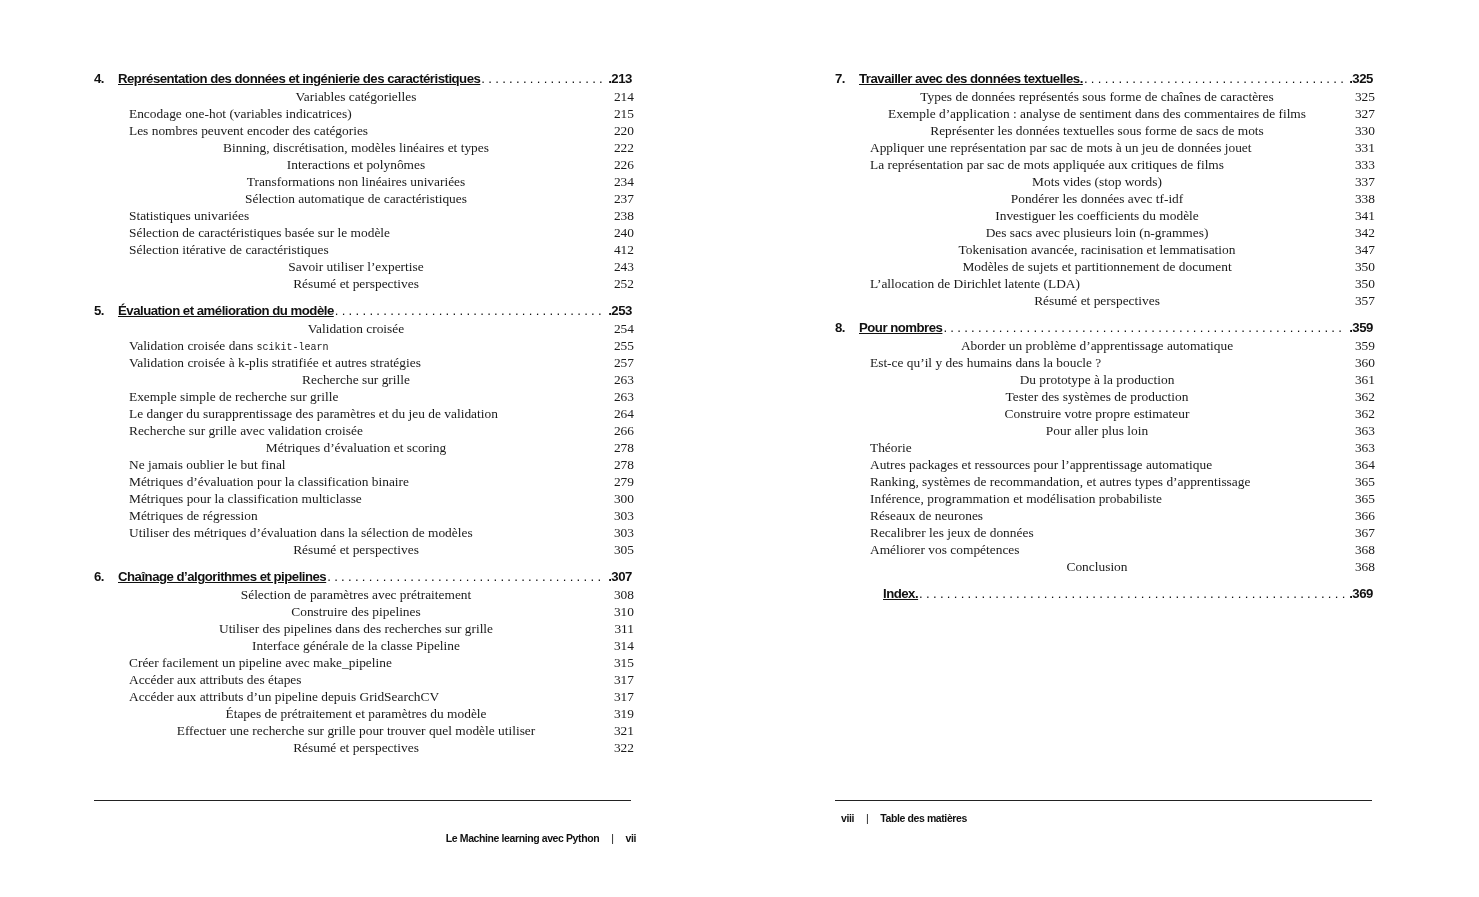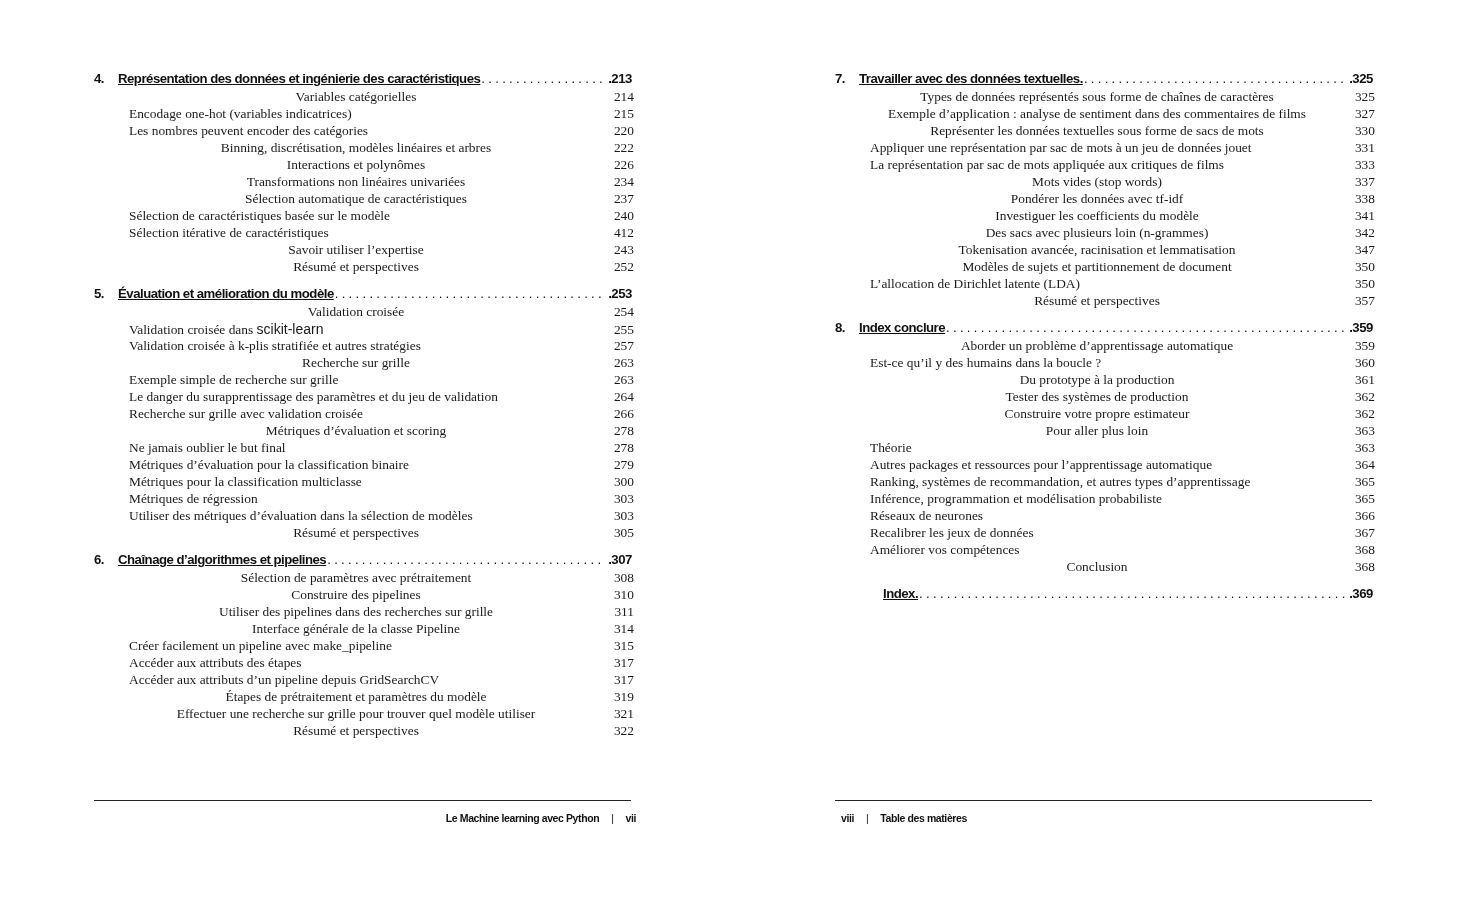--- a/index.html
+++ b/index.html
@@ -20,29 +20,29 @@
     .chap-dots::after { content: ". . . . . . . . . . . . . . . . . . . . . . . . . . . . . . . . . . . . . . . . . . . . . . . . . . . . . . . . . . . . . . . . . . . . . . . . . . . . . . . . . . . . . . . . . . . . . . . . . . . . . . . . . . . . . . . . . . . . . . . ."; letter-spacing: -0.2px; }
     .chap-page { flex: none; width: 28px; text-align: center; }
     .entry {
       display: flex; align-items: baseline; height: 17px;
       font-family: "Liberation Serif", serif; font-size: 13.4px; color: #1a1a1a;
     }
     .entry .title { flex: 1; white-space: nowrap; }
     .entry .page-num { flex: none; width: 40px; text-align: right; }
     .entry.l1 .title { padding-left: 24px; text-align: center; }
     .entry.l2 .title { padding-left: 35px; }
-    .mono { font-family: Liberation Sans, sans-serif; font-size: 14px; }
+    .mono { font-family: Liberation Mono, monospace; font-size: 10px; }
     .index-row { margin-top: 8px; padding-left: 48px; }
     .rule { position: absolute; top: 800px; left: 0; width: 537px; height: 1px; background: #222; }
     .footer {
       position: absolute; top: 812px;
       font-family: "Liberation Sans", sans-serif; font-weight: bold; font-size: 10.5px;
       letter-spacing: -0.4px; color: #111; white-space: nowrap;
     }
-    .left .footer { right: -2px; }
+    .left .footer { right: -2px; margin-top: 20px; }
     .right .footer { left: 6px; }
     .sep { display: inline-block; margin: 0 12px; font-weight: normal; }
   </style>
 </head>
 <body>
 
 <div class="page left">
   <div class="toc" id="toc-left">
       <div class="chapter">
         <div class="chap-row">
@@ -57,34 +57,38 @@
         </div>
         <div class="entry l2">
           <span class="title"><span>Encodage one-hot (variables indicatrices)</span></span>
           <span class="page-num">215</span>
         </div>
         <div class="entry l2">
           <span class="title"><span>Les nombres peuvent encoder des catégories</span></span>
           <span class="page-num">220</span>
         </div>
         <div class="entry l1">
-          <span class="title"><span>Binning, discrétisation, modèles linéaires et arbres</span></span>
+          <span class="title"><span>Binning, discrétisation, modèles linéaires et types</span></span>
           <span class="page-num">222</span>
         </div>
         <div class="entry l1">
           <span class="title"><span>Interactions et polynômes</span></span>
           <span class="page-num">226</span>
         </div>
         <div class="entry l1">
           <span class="title"><span>Transformations non linéaires univariées</span></span>
           <span class="page-num">234</span>
         </div>
         <div class="entry l1">
           <span class="title"><span>Sélection automatique de caractéristiques</span></span>
           <span class="page-num">237</span>
+        </div>
+        <div class="entry l2">
+          <span class="title"><span>Statistiques univariées</span></span>
+          <span class="page-num">238</span>
         </div>
         <div class="entry l2">
           <span class="title"><span>Sélection de caractéristiques basée sur le modèle</span></span>
           <span class="page-num">240</span>
         </div>
         <div class="entry l2">
           <span class="title"><span>Sélection itérative de caractéristiques</span></span>
           <span class="page-num">412</span>
         </div>
         <div class="entry l1">
@@ -273,21 +277,21 @@
           <span class="page-num">350</span>
         </div>
         <div class="entry l1">
           <span class="title"><span>Résumé et perspectives</span></span>
           <span class="page-num">357</span>
         </div>
       </div>
       <div class="chapter">
         <div class="chap-row">
           <span class="chap-num">8.</span>
-          <span class="chap-title">Index conclure</span>
+          <span class="chap-title">Pour nombres</span>
           <span class="chap-dots"></span>
           <span class="chap-page">.359</span>
         </div>
         <div class="entry l1">
           <span class="title"><span>Aborder un problème d’apprentissage automatique</span></span>
           <span class="page-num">359</span>
         </div>
         <div class="entry l2">
           <span class="title"><span>Est-ce qu’il y des humains dans la boucle ?</span></span>
           <span class="page-num">360</span>

